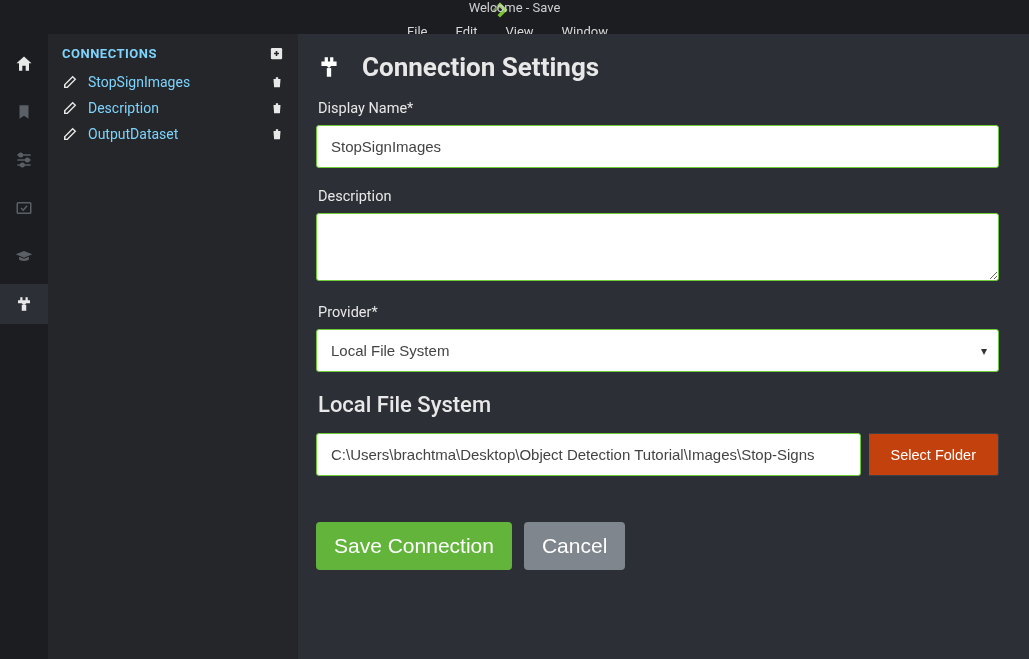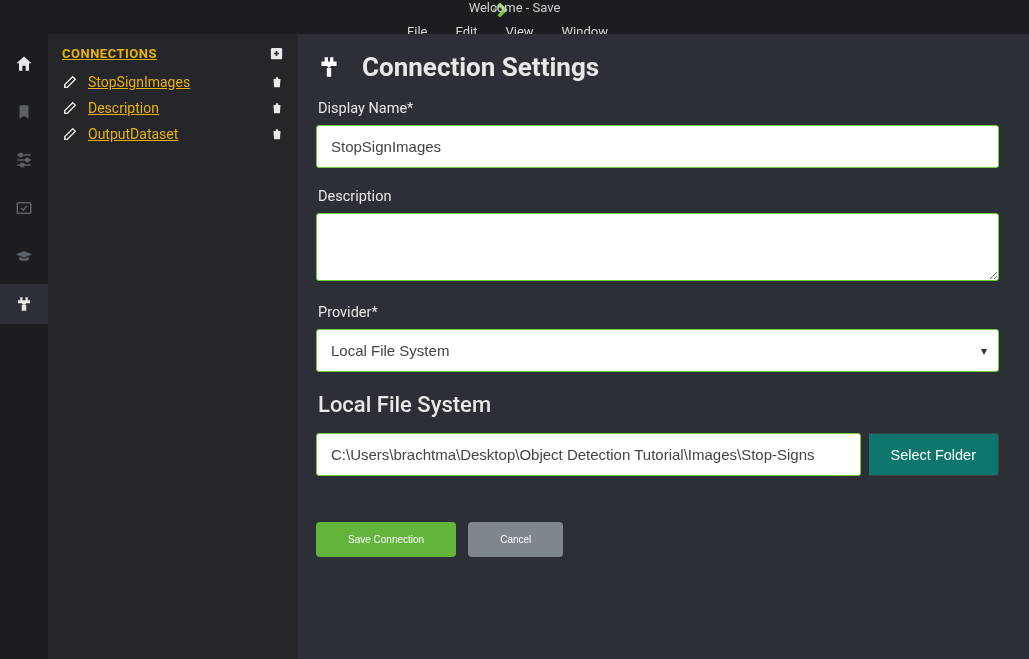--- a/index.html
+++ b/index.html
@@ -75,23 +75,22 @@
   .nav-rail .rail-item.active {
     background: #2c2f35;
     color: #e8e8e8;
   }
   .nav-rail .rail-item.home { color:#e8e8e8; }
 
   
   .side-panel {
     width: 250px;
     background: #242629;
-    color: #eab308;
+    color: #7dd3fc;
     padding: 8px 10px 8px 10px;
-    text-decoration: underline;
   }
   .side-panel .panel-head {
     display:flex; align-items:center; justify-content:space-between;
     padding: 4px 4px 8px 4px;
   }
   .side-panel .panel-head span {
     font-weight: 700; font-size: 13px; letter-spacing: .5px;
   }
   .conn-item {
     display:flex; align-items:center; justify-content:space-between;
@@ -171,36 +170,36 @@
   .path-row input {
     flex:1;
     background:#d8d8d8;
     border:1px solid #3d4046;
     border-radius:3px 0 0 3px;
     padding: 14px 14px;
     color:#333;
     font-size:14.5px;
   }
   .path-row button {
-    background:#0f766e;
+    background:#c2410c;
     color:#fff;
     border:1px solid #3d4046;
     border-left:none;
     border-radius:0 3px 3px 0;
     padding: 0 22px;
     font-size:14.5px;
     cursor:pointer;
   }
 
   .actions { display:flex; gap:12px; margin-top: 46px; }
   .btn {
-    padding: 12px 32px;
+    padding: 12px 18px;
     border:none;
     border-radius:4px;
-    font-size:10px;
+    font-size:21px;
     cursor:pointer;
   }
   .btn-primary { background:#62b53a; color:#fff; }
   .btn-secondary { background:#80868d; color:#fff; }
 
   svg { display:block; }
 </style>
 </head>
 <body>
 

